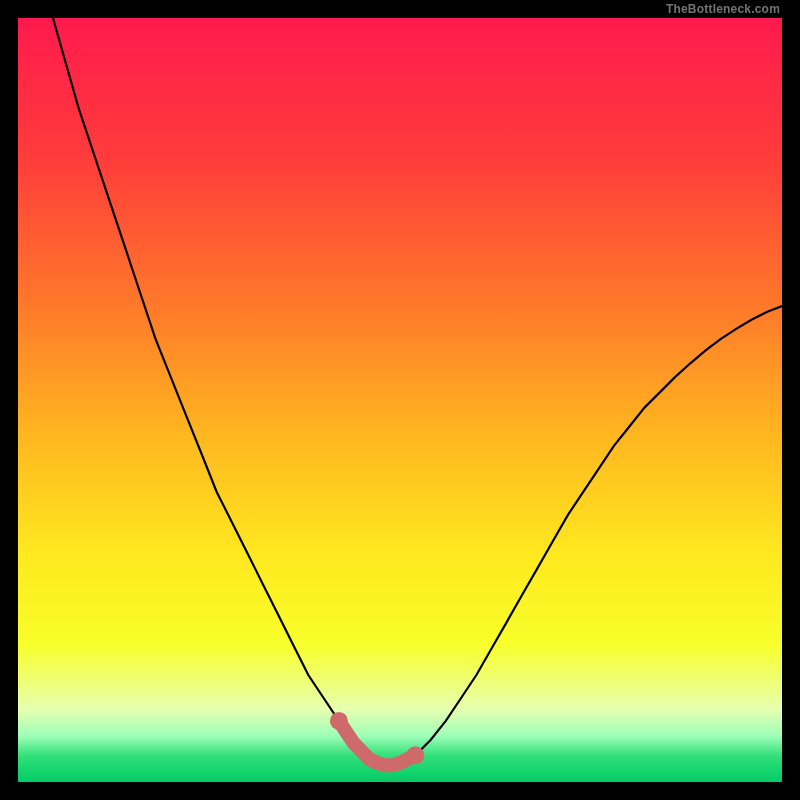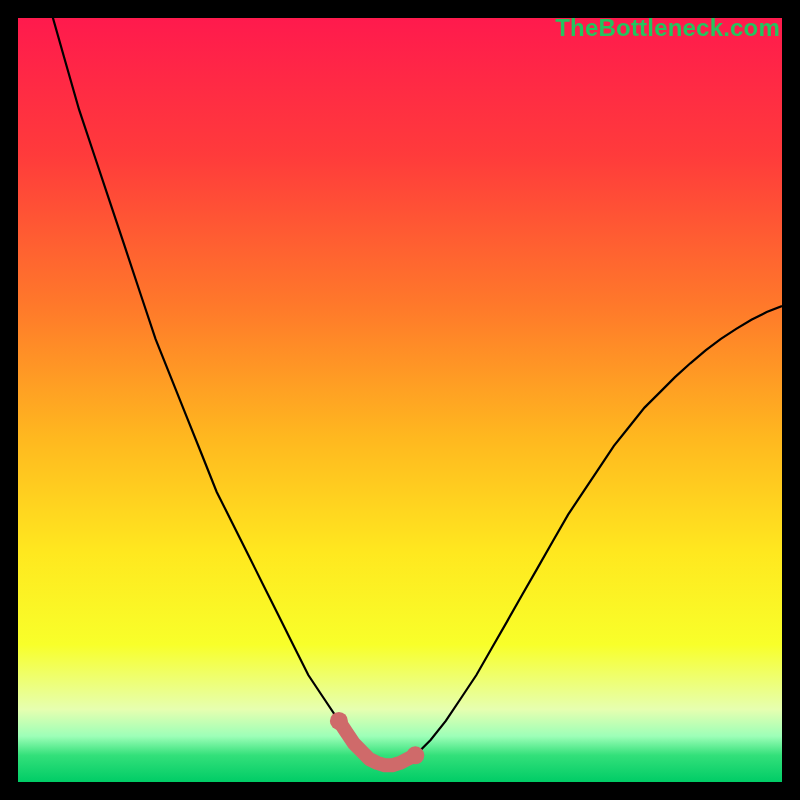--- a/index.html
+++ b/index.html
@@ -35,26 +35,26 @@
   }
   .curve-svg {
     position: absolute;
     left: 0;
     top: 0;
     width: 100%;
     height: 100%;
   }
   .watermark {
     position: absolute;
-    top: 14px;
+    top: 2px;
     right: 20px;
     font-family: Arial, Helvetica, sans-serif;
-    font-size: 24px;
+    font-size: 12px;
     font-weight: bold;
-    color: #22c55e;
+    color: #737373;
     letter-spacing: 0.2px;
   }
 </style>
 </head>
 <body>
 
 <div class="frame">
   <div class="plot">
     <svg class="gradient" viewBox="0 0 764 764" preserveAspectRatio="none">
       <defs>

